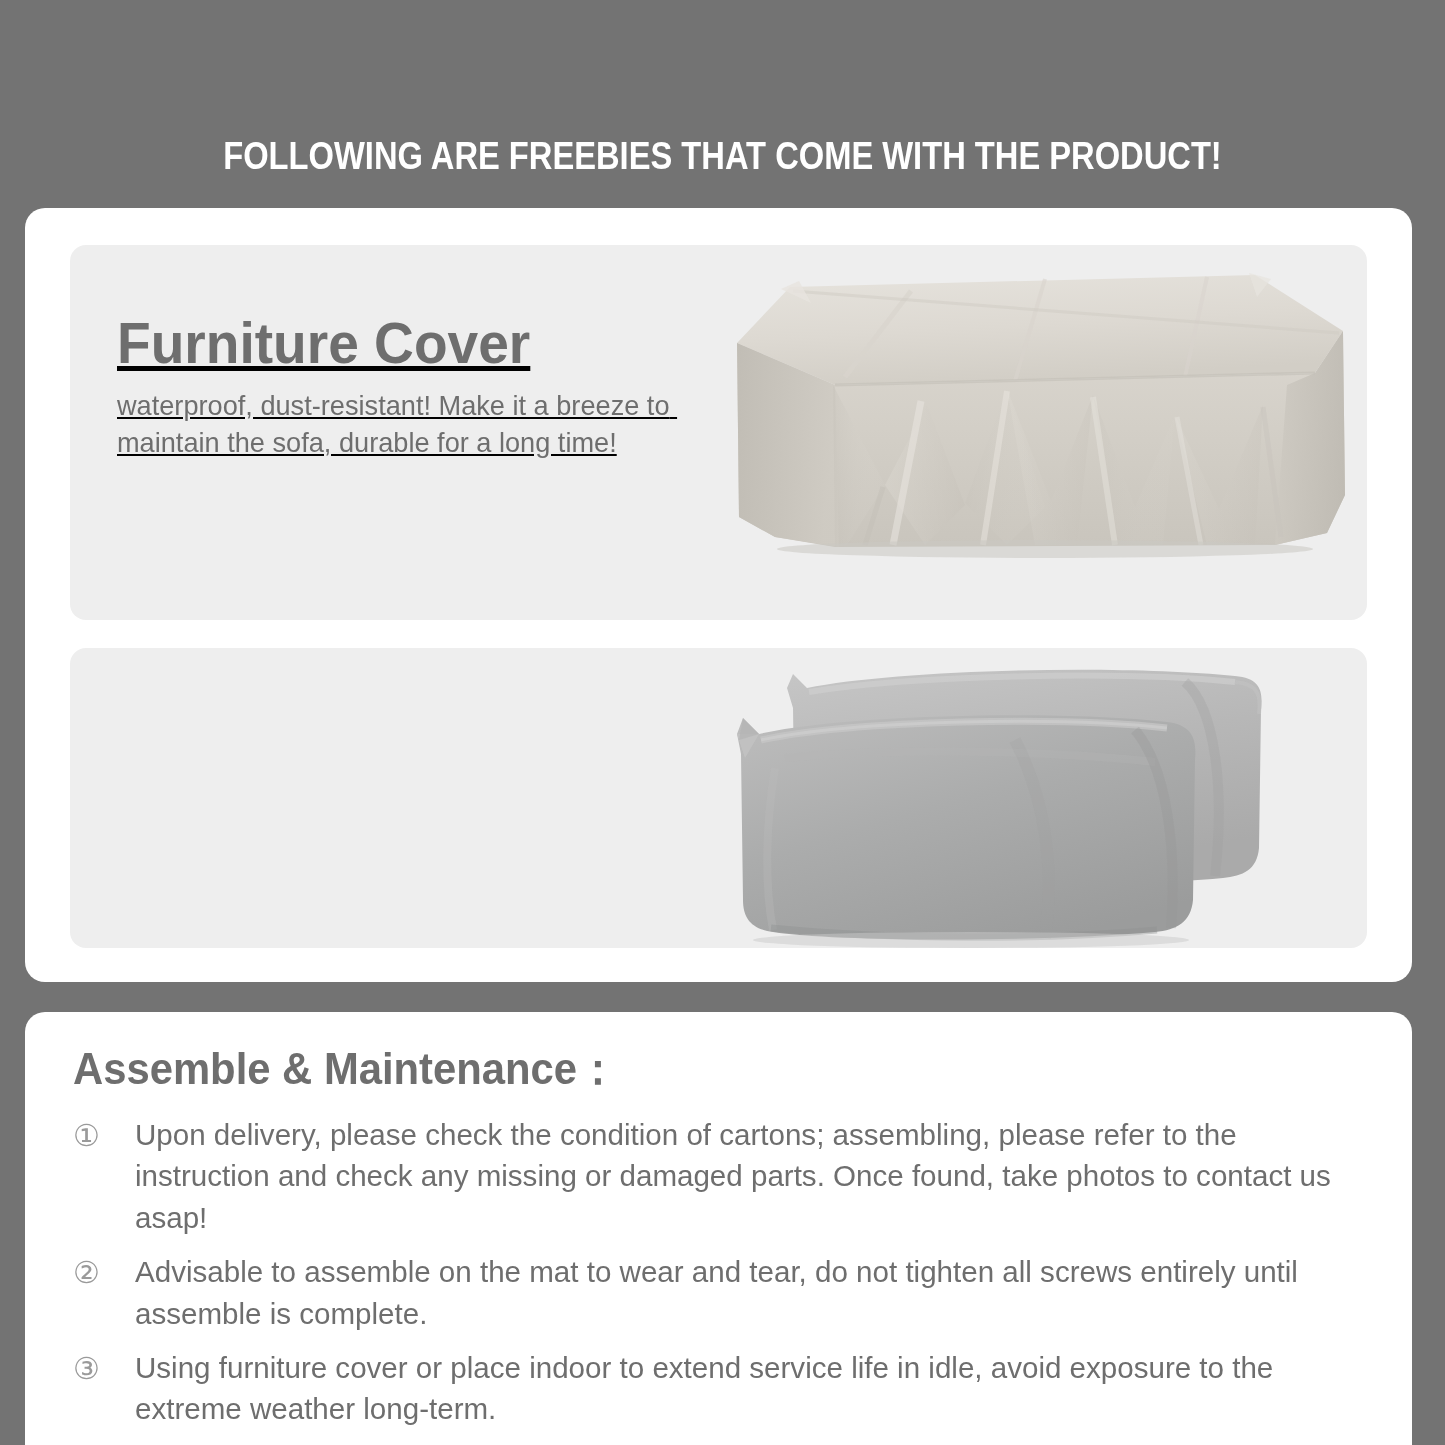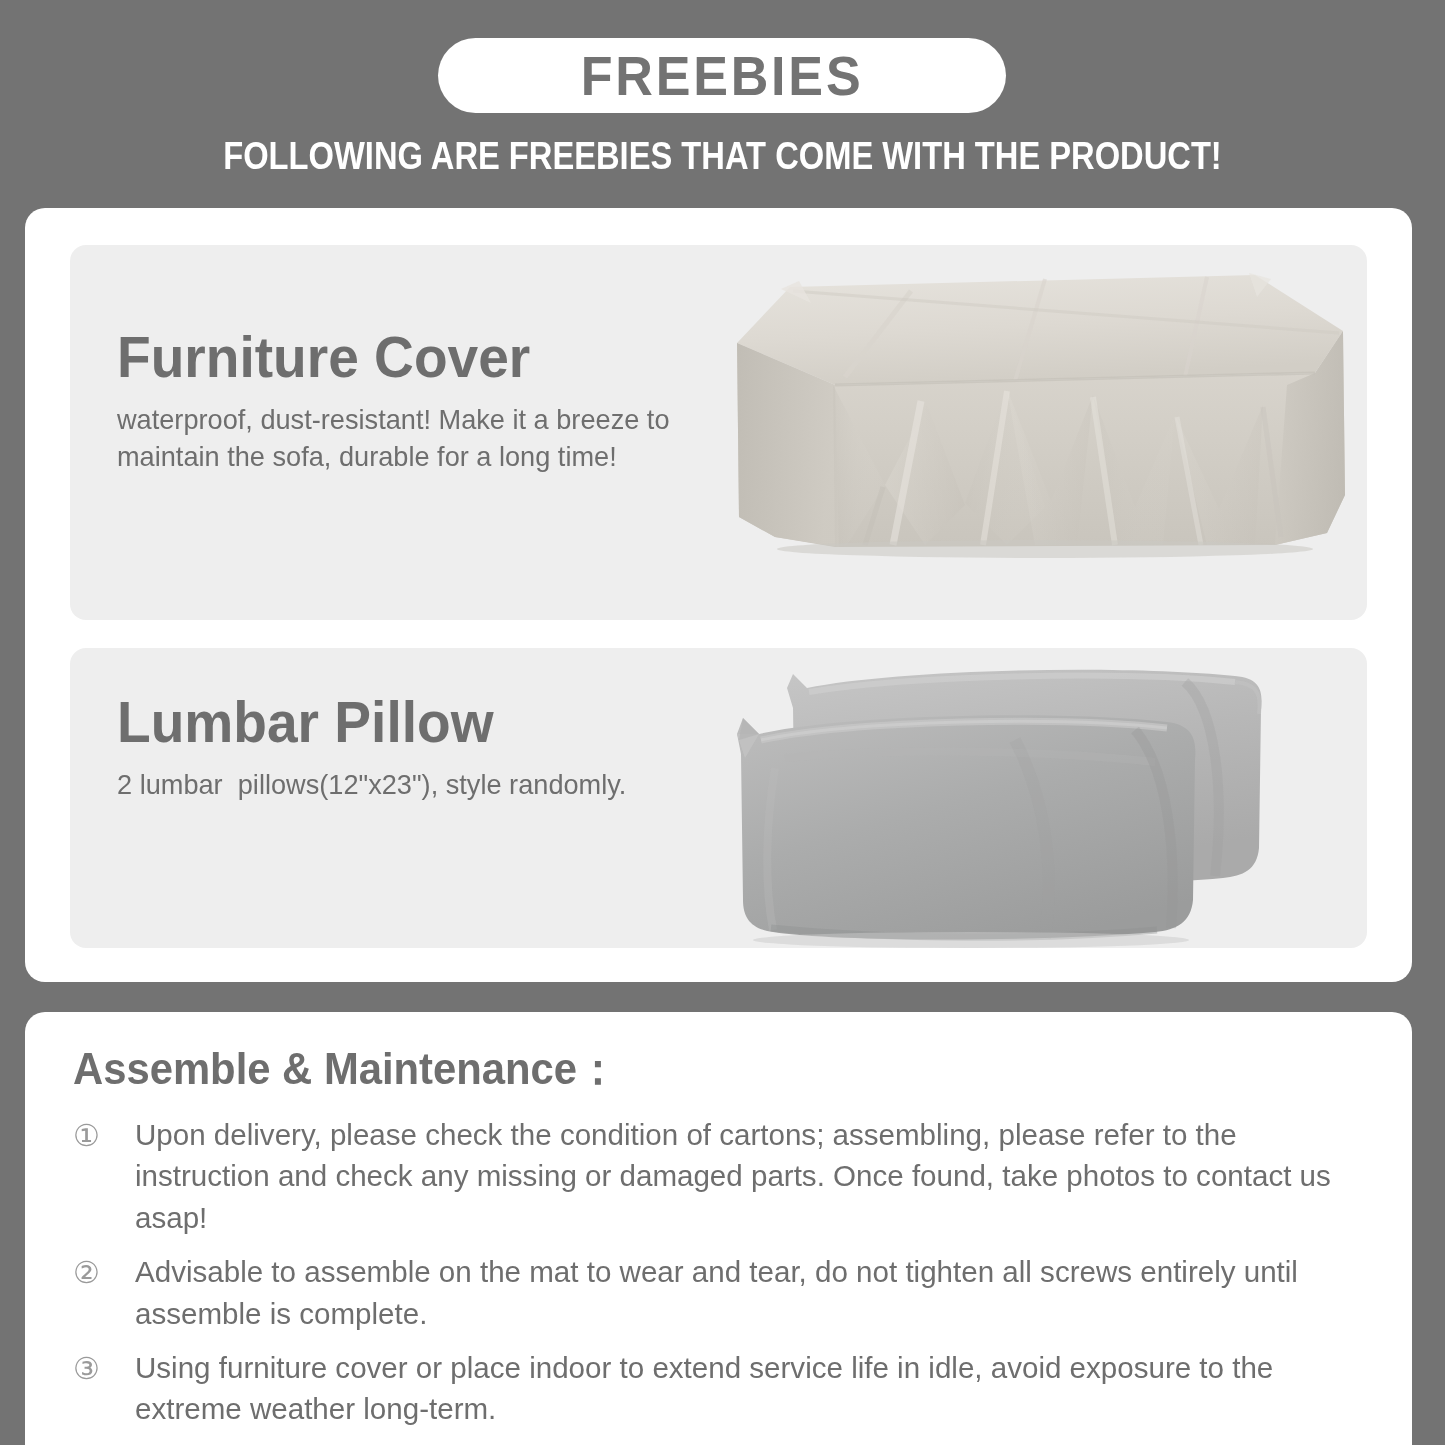--- a/index.html
+++ b/index.html
@@ -112,21 +112,21 @@
   .freebie-desc {
     font-size: 28px;
     color: #6e6e6e;
     line-height: 1.32;
     margin-top: 14px;
     transform: scaleX(0.97);
     transform-origin: left top;
     white-space: pre-wrap;
   }
 
-  #text-furniture-cover { top: 82px; }
+  #text-furniture-cover { top: 68px; text-decoration: underline; }
   #text-lumbar-pillow  { top: 44px; }
 
   
   .panel-image {
     position: absolute;
   }
 
   #image-furniture-cover {
     left: 645px; top: 0px;
     width: 652px; height: 375px;
@@ -179,23 +179,20 @@
     line-height: 1.38;
     transform: scaleX(0.985);
     transform-origin: left top;
   }
 </style>
 </head>
 <body>
 
 <div id="header">
 
-  <div id="freebies-pill">
-    <span id="freebies-pill-label">FREEBIES</span>
-  </div>
 
   <div id="header-subtitle">FOLLOWING ARE FREEBIES THAT COME WITH THE PRODUCT!</div>
 </div>
 
 <div class="card" id="freebies-card">
 
   <div class="freebie-panel" id="panel-furniture-cover">
 
     <div class="panel-text" id="text-furniture-cover">
       <div class="freebie-title">Furniture Cover</div>
@@ -265,24 +262,20 @@
         <path d="M 66 44 L 84 36 L 96 58 Z" fill="#e7e4de" opacity="0.8"></path>
         <path d="M 534 28 L 556 34 L 542 52 Z" fill="#e7e4de" opacity="0.7"></path>
 
         <ellipse cx="330" cy="304" rx="268" ry="9" fill="#cbc8c2" opacity="0.55"></ellipse>
       </svg>
     </div>
   </div>
 
   <div class="freebie-panel" id="panel-lumbar-pillow">
 
-    <div class="panel-text" id="text-lumbar-pillow">
-      <div class="freebie-title">Lumbar Pillow</div>
-      <div class="freebie-desc">2 lumbar  pillows(12"x23"), style randomly.</div>
-    </div>
 
     <div class="panel-image" id="image-lumbar-pillow">
       <svg viewBox="0 0 652 300" preserveAspectRatio="xMidYMid meet">
         <defs>
           <linearGradient id="pillowBack" x1="0" y1="0" x2="0.35" y2="1">
             <stop offset="0%" stop-color="#c6c6c6"></stop>
             <stop offset="50%" stop-color="#b7b7b7"></stop>
             <stop offset="100%" stop-color="#aaaaaa"></stop>
           </linearGradient>
           <linearGradient id="pillowFront" x1="0.1" y1="0" x2="0.7" y2="1">

